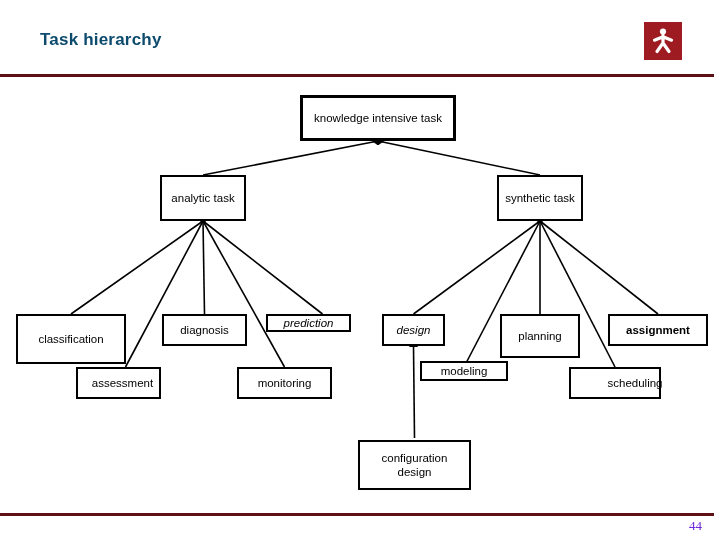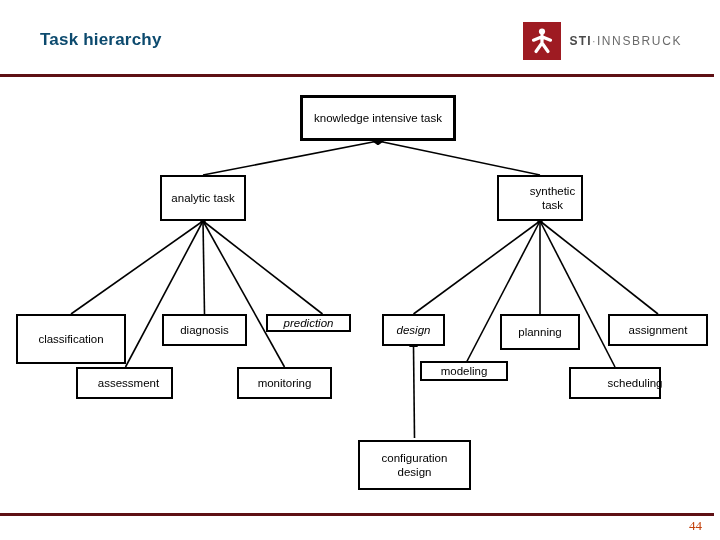--- a/index.html
+++ b/index.html
@@ -62,21 +62,21 @@
     background: #5e1014;
   }
   #rule-top { top: 74px; }
   #rule-bottom { top: 513px; }
 
   #page-number {
     position: absolute;
     right: 18px;
     top: 518px;
     font-size: 13px;
-    color: #c2410c;
+    color: #6d28d9;
     font-family: "Liberation Serif", serif;
   }
 
   
   #diagram {
     position: absolute;
     left: 0;
     top: 85px;
     width: 720px;
     height: 420px;
@@ -109,21 +109,20 @@
 <div id="slide-title">Task hierarchy</div>
 
 <div id="logo-block">
   <div id="logo-mark">
     <svg width="38" height="38" viewBox="0 0 38 38" aria-hidden="true">
       <circle cx="19" cy="9.5" r="3.1" fill="#ffffff"></circle>
       <path d="M19 13.2 L19 21 M19 14.8 L10.5 18.2 M19 14.8 L27.5 18.2
                M19 21 L13 29.5 M19 21 L25 29.5" stroke="#ffffff" stroke-width="3.2" fill="none" stroke-linecap="round" stroke-linejoin="round"></path>
     </svg>
   </div>
-  <div id="logo-wordmark"><span class="sti">STI</span><span class="sep">·</span><span class="inns">INNSBRUCK</span></div>
 </div>
 
 <div class="rule" id="rule-top"></div>
 <div class="rule" id="rule-bottom"></div>
 <div id="page-number">44</div>
 
 <div id="diagram">
   <svg id="edges" viewBox="0 0 720 420">
     <defs>
       <marker id="arrowUp" markerWidth="10" markerHeight="9" refX="1.2" refY="4.5" orient="auto" markerUnits="userSpaceOnUse">
@@ -148,42 +147,42 @@
         <polygon points="533.5,127 546.5,127 542,138 538,138" fill="#000000" stroke="none"></polygon>
       </g>
   </svg>
   <div id="node-layer">
       <div class="node root" style="left: 300px; top: 10px; width: 156px; height: 46px;">
         <span class="label">knowledge intensive task</span>
       </div>
       <div class="node" style="left: 160px; top: 90px; width: 86px; height: 46px;">
         <span class="label">analytic task</span>
       </div>
-      <div class="node" style="left: 497px; top: 90px; width: 86px; height: 46px; padding-left: 25px;">
+      <div class="node" style="left: 497px; top: 90px; width: 86px; height: 46px;">
         <span class="label">synthetic task</span>
       </div>
       <div class="node" style="left: 16px; top: 229px; width: 110px; height: 50px;">
         <span class="label">classification</span>
       </div>
       <div class="node" style="left: 162px; top: 229px; width: 85px; height: 32px;">
         <span class="label">diagnosis</span>
       </div>
       <div class="node" style="left: 266px; top: 229px; width: 85px; height: 18px; font-style: italic;">
         <span class="label">prediction</span>
       </div>
       <div class="node" style="left: 382px; top: 229px; width: 63px; height: 32px; font-style: italic;">
         <span class="label">design</span>
       </div>
-      <div class="node" style="left: 500px; top: 229px; width: 80px; height: 36px;">
+      <div class="node" style="left: 500px; top: 229px; width: 80px; height: 44px;">
         <span class="label">planning</span>
       </div>
-      <div class="node" style="left: 608px; top: 229px; width: 100px; height: 32px;">
+      <div class="node" style="left: 608px; top: 229px; width: 100px; height: 32px; font-weight: bold;">
         <span class="label">assignment</span>
       </div>
-      <div class="node" style="left: 76px; top: 282px; width: 97px; height: 32px; padding-left: 8px;">
+      <div class="node" style="left: 76px; top: 282px; width: 85px; height: 32px; padding-left: 8px;">
         <span class="label">assessment</span>
       </div>
       <div class="node" style="left: 237px; top: 282px; width: 95px; height: 32px;">
         <span class="label">monitoring</span>
       </div>
       <div class="node" style="left: 420px; top: 276px; width: 88px; height: 20px; text-align: right;">
         <span class="label">modeling</span>
       </div>
       <div class="node" style="left: 569px; top: 282px; width: 92px; height: 32px; padding-left: 40px;">
         <span class="label">scheduling</span>

